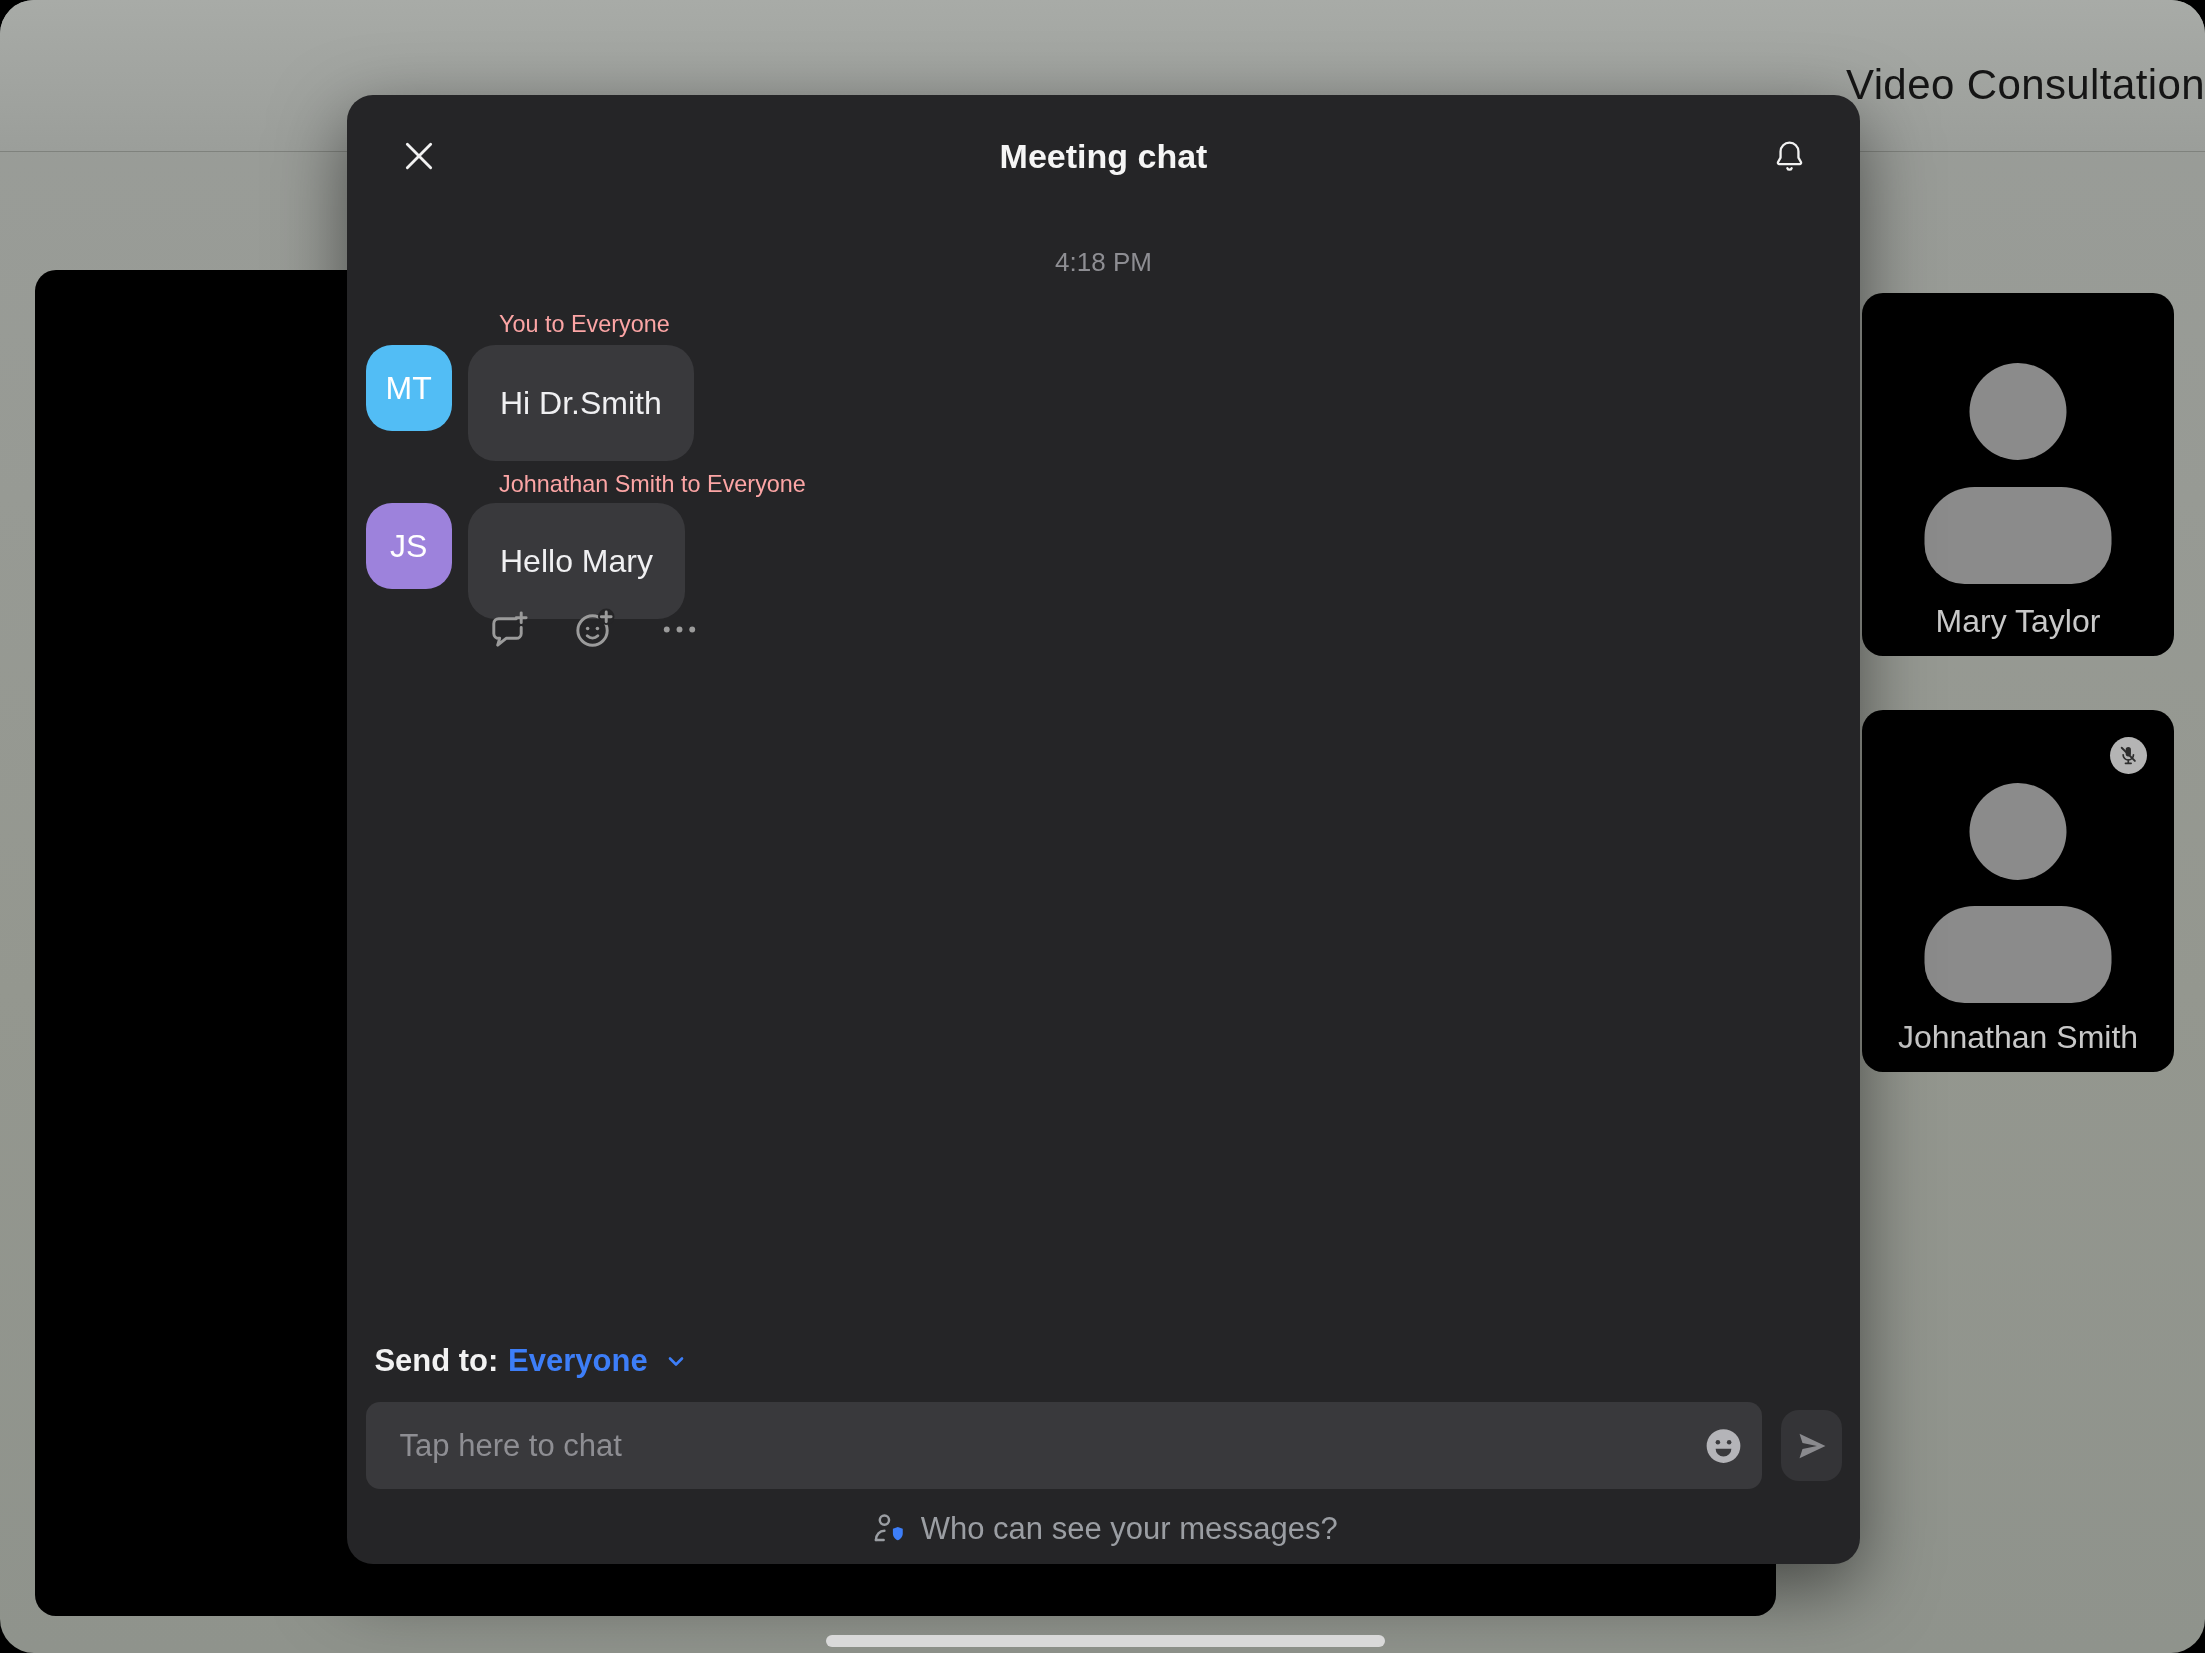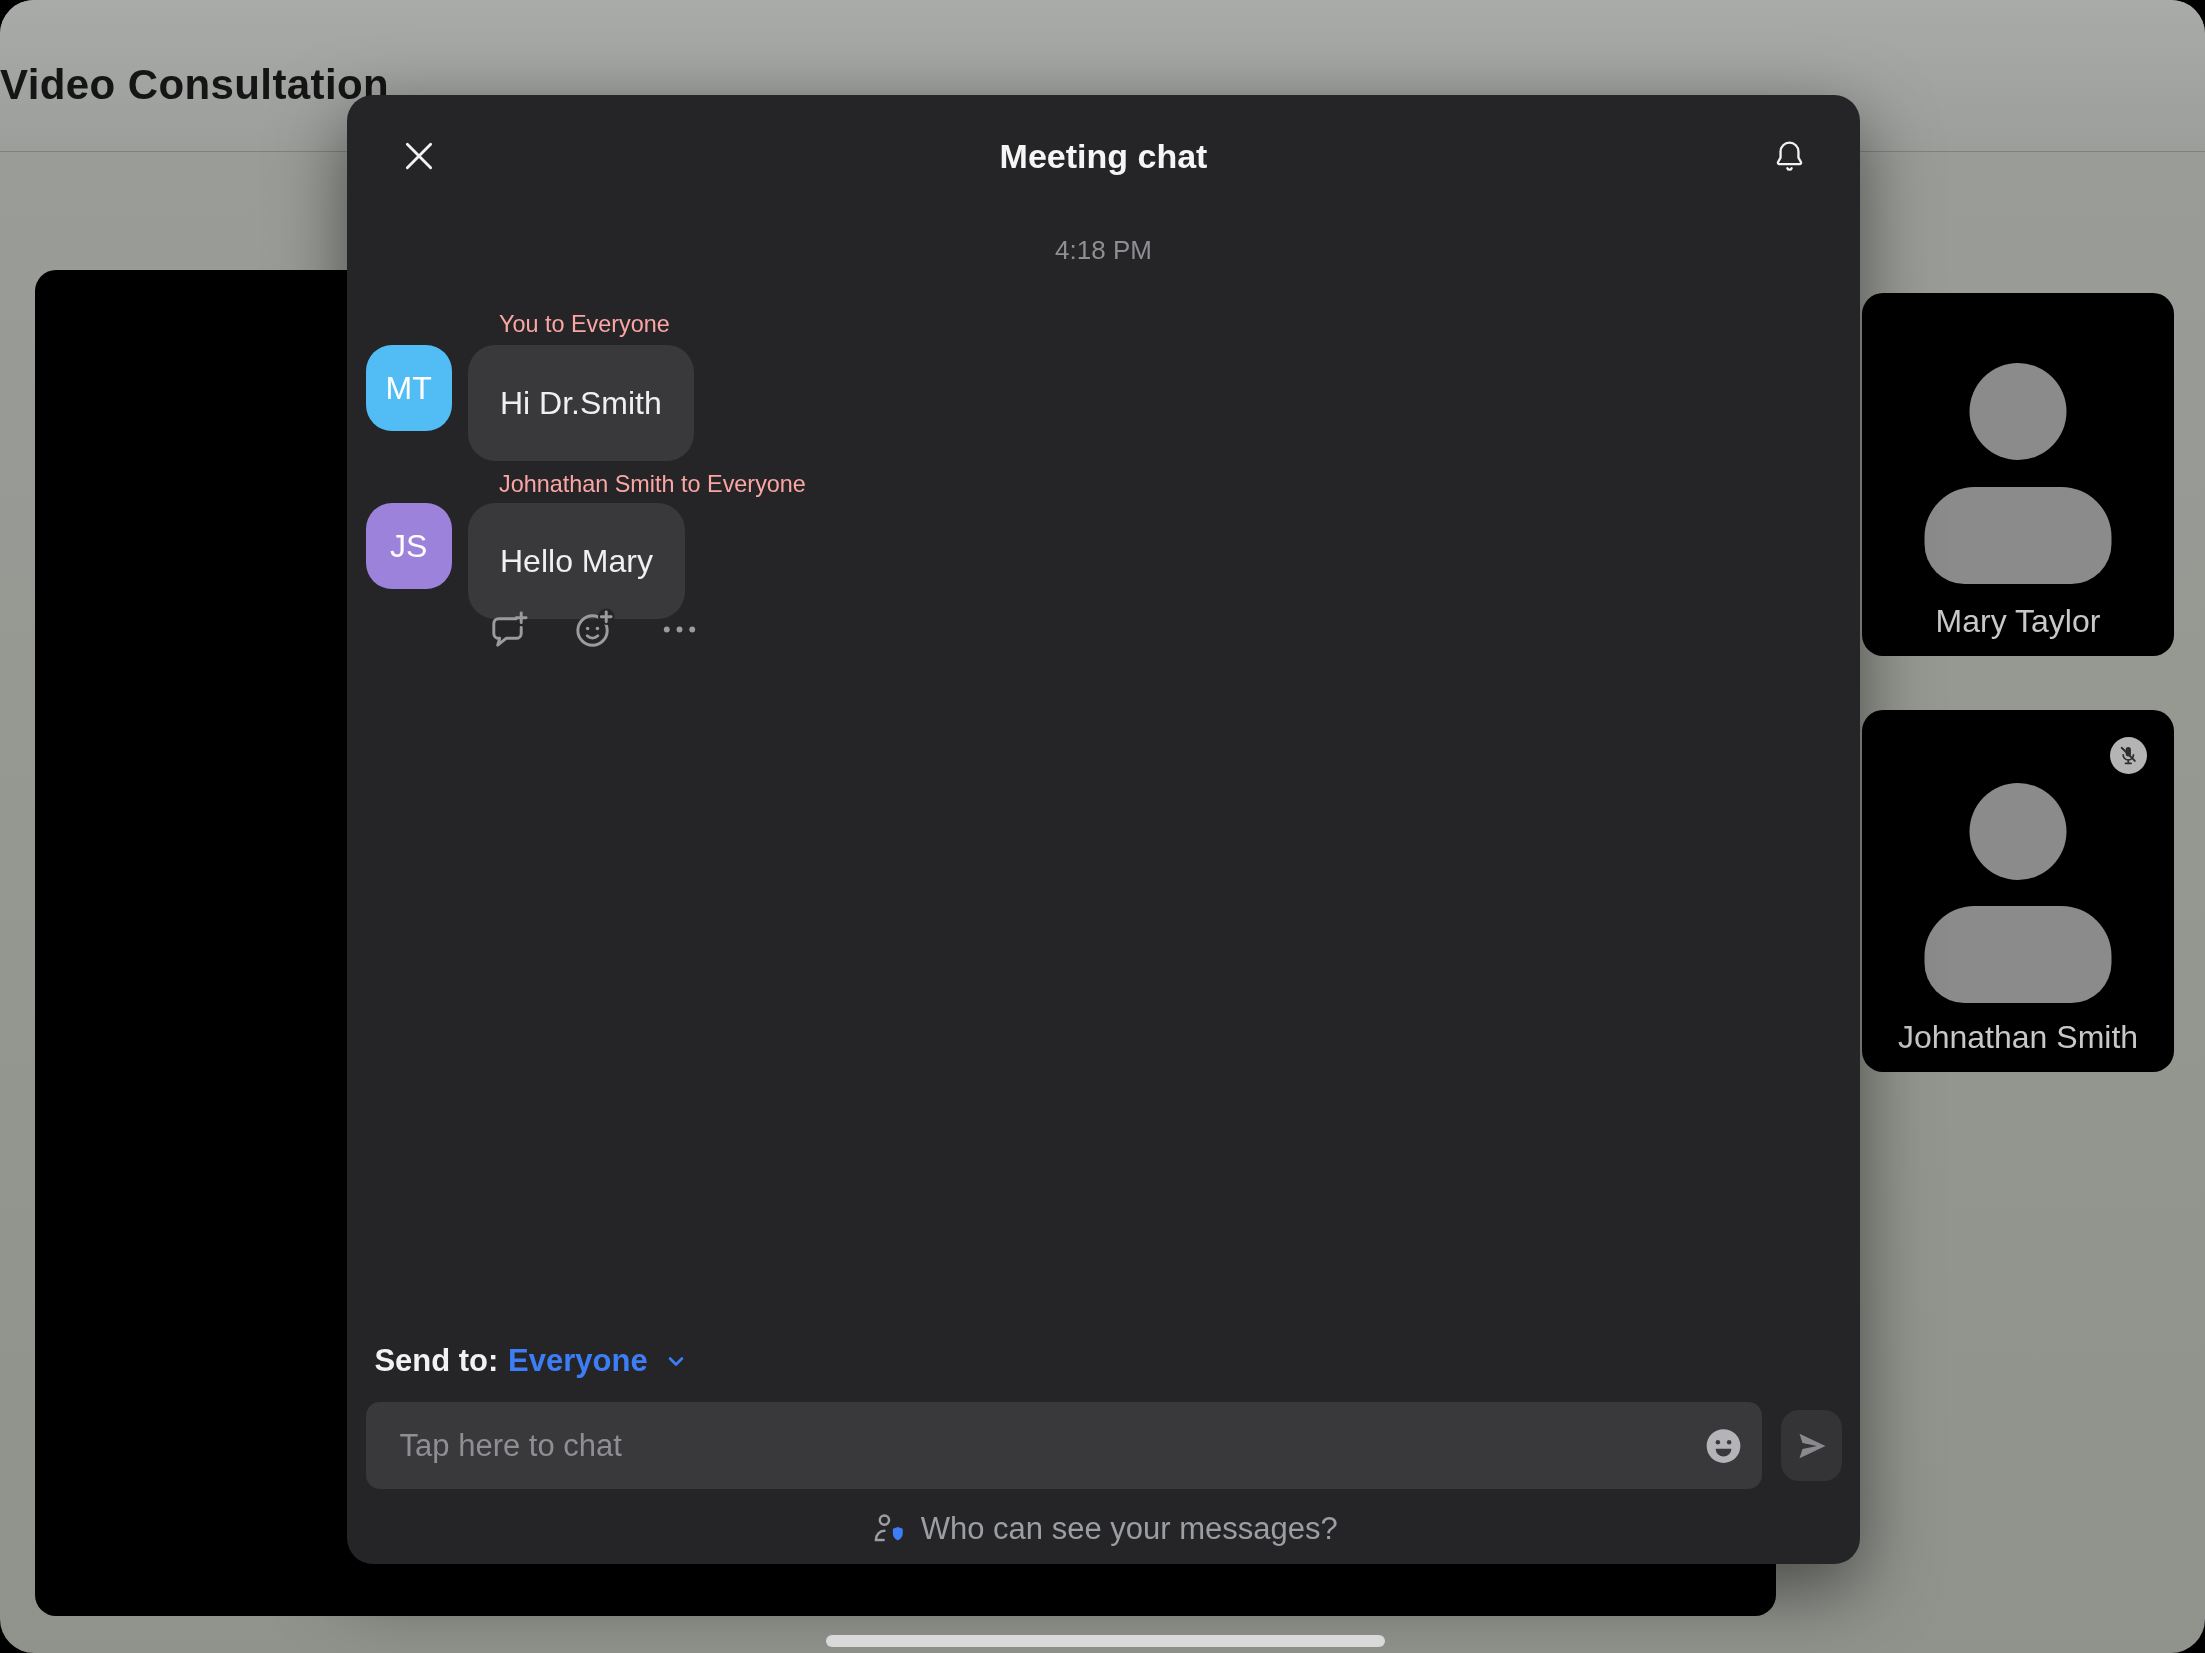--- a/index.html
+++ b/index.html
@@ -1,39 +1,39 @@
 <!DOCTYPE html>
 <html style="font-size:13px"><head>
 <meta charset="utf-8">
 <style>
   html,body{margin:0;padding:0;background:#000;}
   .screen{position:relative;width:2205px;height:1653px;background:linear-gradient(180deg,#9a9d99 0%,#94978f 60%,#8f938c 100%);border-radius:34px;overflow:hidden;font-family:"Liberation Sans","DejaVu Sans",sans-serif;-webkit-font-smoothing:antialiased;}
   
   .statusbar{position:absolute;left:0;top:0;width:100%;height:152px;background:linear-gradient(180deg,#a8aba7,#9b9e9a);border-bottom:1.6px solid #7f827d;box-sizing:border-box;}
-  .app-title{position:absolute;left:0;top:61px;width:100%;text-align:left;font-size:42px;font-weight:700;color:#151515;letter-spacing:0.4px;}
+  .app-title{position:absolute;left:0;top:61px;width:100%;text-align:right;font-size:42px;font-weight:400;color:#151515;letter-spacing:0.4px;}
   
   .local-video{position:absolute;left:35px;top:270px;width:1741px;height:1346px;background:#000;border-radius:21px;}
   
   .tile{position:absolute;left:1862px;width:312px;background:#000;border-radius:21px;overflow:hidden;}
   .tile-mary{top:293px;height:363px;}
   .tile-john{top:686px;height:362px;margin-top:24px;}
   .sil-head{position:absolute;left:50%;transform:translateX(-50%);width:97px;height:97px;border-radius:50%;background:#8b8b8b;}
   .sil-body{position:absolute;left:50%;transform:translateX(-50%);width:187px;height:97px;border-radius:50px 50px 40px 40px;background:#8b8b8b;}
   .tile-mary .sil-head{top:70px;} .tile-mary .sil-body{top:194px;}
   .tile-john .sil-head{top:73px;} .tile-john .sil-body{top:196px;}
   .tile-name{position:absolute;left:0;bottom:16px;width:100%;text-align:center;font-size:32px;color:#c8c8c8;white-space:nowrap;}
   .mic-badge{position:absolute;top:27px;right:27px;width:37px;height:37px;border-radius:50%;background:#b4b4b4;display:flex;align-items:center;justify-content:center;}
   
   .home-indicator{position:absolute;left:826px;top:1635px;width:559px;height:12px;border-radius:7.3px;background:#d9d9d9;}
   
   .modal{position:absolute;left:347px;top:95px;width:1513px;height:1469px;background:#252527;border-radius:26px;box-shadow:0 24px 73px rgba(0,0,0,.5);}
   .modal-header{position:absolute;left:52px;right:52px;top:32px;height:58px;display:flex;align-items:center;justify-content:space-between;}
   .modal-title{position:absolute;left:0;top:32px;width:100%;height:58px;line-height:58px;text-align:center;font-size:34px;font-weight:700;color:#f5f5f5;}
   .icon-btn{background:none;border:none;padding:0;margin:0;cursor:pointer;display:flex;align-items:center;justify-content:center;z-index:2;}
-  .timestamp{position:absolute;left:0;top:140px;width:100%;text-align:center;font-size:26px;color:#8e8e93;}
+  .timestamp{position:absolute;left:0;top:152px;width:100%;text-align:center;font-size:26px;color:#8e8e93;}
   .msg-label{position:absolute;left:152px;font-size:23.4px;color:#fca5a5;}
   .avatar{position:absolute;left:18.6px;width:86px;height:86px;border-radius:26px;display:flex;align-items:center;justify-content:center;font-size:32px;color:#fff;}
   .avatar-mt{background:#52bdf5;}
   .avatar-js{background:#9d82dc;}
   .bubble{position:absolute;left:121px;height:86px;line-height:86px;padding:15px 32px;border-radius:27.4px;background:#39393c;font-size:32px;color:#f0f0f2;white-space:nowrap;}
   .msg1-label{top:216px;} .msg1-avatar{top:250px;} .msg1-bubble{top:250px;}
   .msg2-label{top:376px;} .msg2-avatar{top:408px;} .msg2-bubble{top:408px;}
   .reactions{position:absolute;left:137px;top:511px;display:flex;gap:39px;align-items:center;}
   .reactions .icon-btn{width:47px;height:47px;}
   

